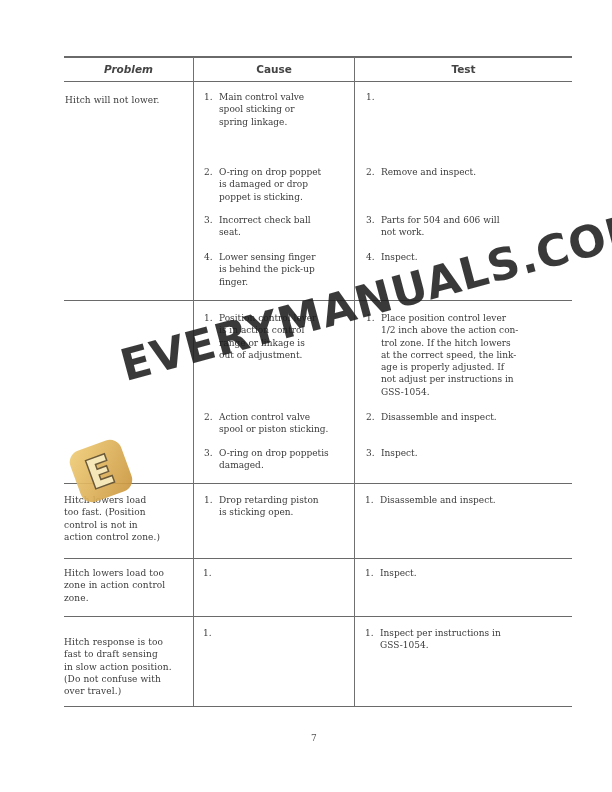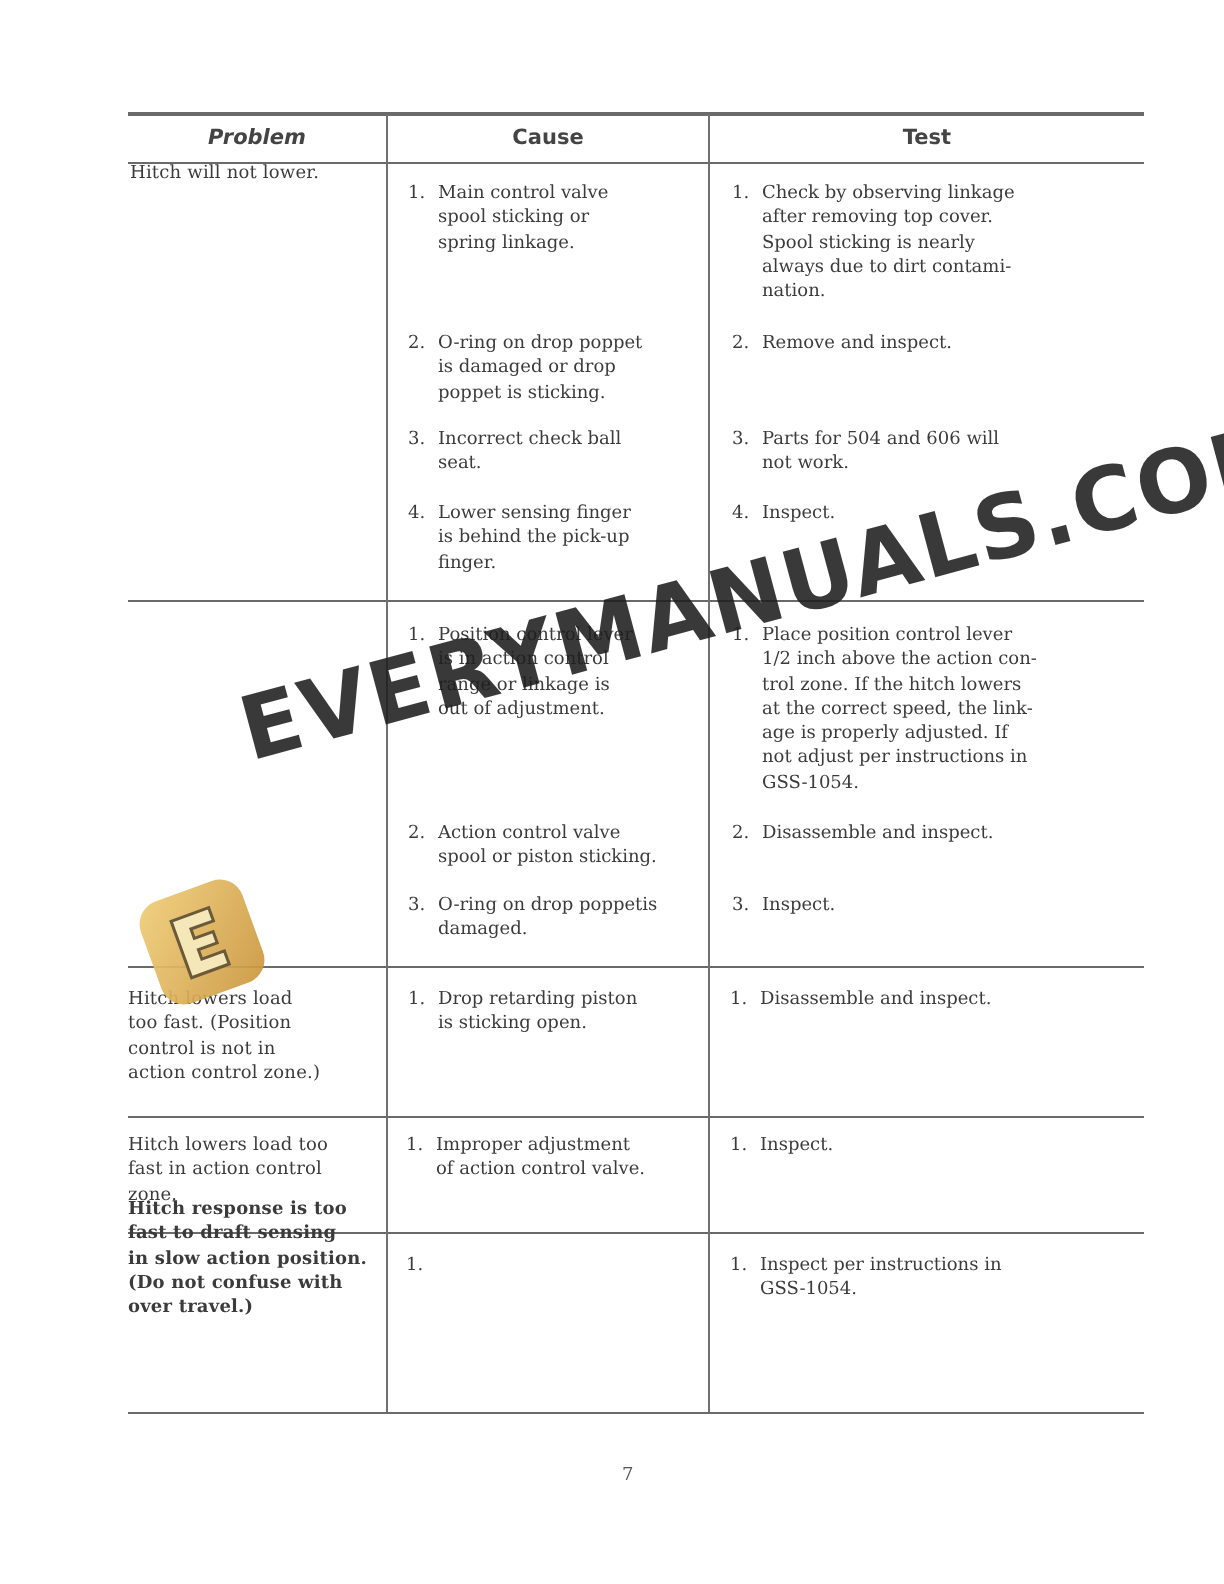--- a/index.html
+++ b/index.html
@@ -35,21 +35,21 @@
   <div class="rule" style="left:64px; top:616px; width:508px;"></div>
   <div class="rule" style="left:64px; top:706px; width:508px;"></div>
 
   <div class="vline" style="left:193px; top:57px; height:649px;"></div>
   <div class="vline" style="left:354px; top:57px; height:649px;"></div>
 
   <div class="hdr" style="left:64px; width:129px;font-style:italic;">Problem</div>
   <div class="hdr" style="left:194px; width:160px;">Cause</div>
   <div class="hdr" style="left:355px; width:217px;">Test</div>
 
-  <div class="cell" style="left:65px; top:81px;">
+  <div class="cell" style="left:65px; top:94px;">
     <div>Hitch will not lower.</div>
   </div>
   <div class="item" style="left:204px; top:91px;">
     <span class="num">1.</span>
     <div class="txt">
         <div>Main control valve</div>
         <div>spool sticking or</div>
         <div>spring linkage.</div>
       </div>
   </div>
@@ -71,27 +71,20 @@
   <div class="item" style="left:204px; top:251px;">
     <span class="num">4.</span>
     <div class="txt">
         <div>Lower sensing finger</div>
         <div>is behind the pick-up</div>
         <div>finger.</div>
       </div>
   </div>
   <div class="item" style="left:366px; top:91px;">
     <span class="num">1.</span>
-    <div class="txt">
-        <div>Check by observing linkage</div>
-        <div>after removing top cover.</div>
-        <div>Spool sticking is nearly</div>
-        <div>always due to dirt contami-</div>
-        <div>nation.</div>
-      </div>
   </div>
   <div class="item" style="left:366px; top:166px;">
     <span class="num">2.</span>
     <div class="txt">
         <div>Remove and inspect.</div>
       </div>
   </div>
   <div class="item" style="left:366px; top:214px;">
     <span class="num">3.</span>
     <div class="txt">
@@ -169,38 +162,34 @@
   </div>
   <div class="item" style="left:365px; top:494px;">
     <span class="num">1.</span>
     <div class="txt">
         <div>Disassemble and inspect.</div>
       </div>
   </div>
 
   <div class="cell" style="left:64px; top:567px;">
     <div>Hitch lowers load too</div>
-    <div>fast in action control</div>
+    <div>zone in action control</div>
     <div>zone.</div>
   </div>
   <div class="item" style="left:203px; top:567px;">
     <span class="num">1.</span>
-    <div class="txt">
-        <div>Improper adjustment</div>
-        <div>of action control valve.</div>
-      </div>
   </div>
   <div class="item" style="left:365px; top:567px;">
     <span class="num">1.</span>
     <div class="txt">
         <div>Inspect.</div>
       </div>
   </div>
 
-  <div class="cell" style="left:64px; top:599px;font-weight:bold;">
+  <div class="cell" style="left:64px; top:636px;">
     <div>Hitch response is too</div>
     <div>fast to draft sensing</div>
     <div>in slow action position.</div>
     <div>(Do not confuse with</div>
     <div>over travel.)</div>
   </div>
   <div class="item" style="left:203px; top:627px;">
     <span class="num">1.</span>
   </div>
   <div class="item" style="left:365px; top:627px;">

